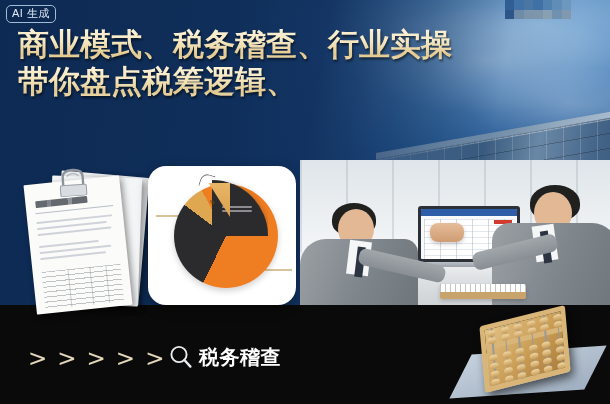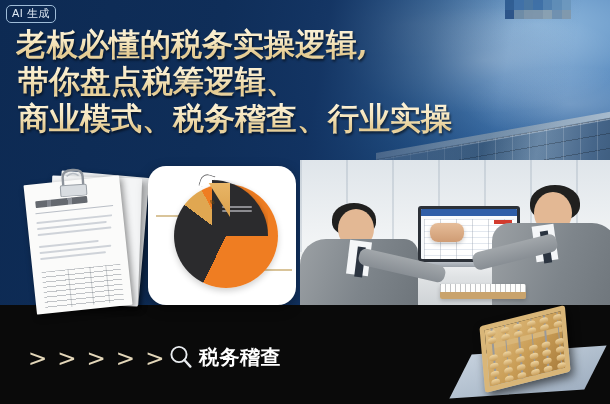--- a/index.html
+++ b/index.html
@@ -269,23 +269,22 @@
         <i style="background: rgb(125, 148, 168);"></i>
         <i style="background: rgb(126, 149, 169);"></i>
         <i style="background: rgb(138, 160, 176);"></i>
         <i style="background: rgb(111, 143, 174);"></i>
         <i style="background: rgb(129, 152, 171);"></i>
       </div>
 
     <div id="ai-badge">AI 生成</div>
 
     <div id="title">
-      <div class="ln ln1" style="background-image: linear-gradient(rgb(253, 244, 221) 0%, rgb(246, 231, 192) 42%, rgb(227, 201, 143) 78%, rgb(243, 227, 187) 100%);">老板必懂的税务实操逻辑,</div>
+      <div class="ln ln3" style="background-image: linear-gradient(rgb(253, 244, 221) 0%, rgb(246, 231, 192) 42%, rgb(227, 201, 143) 78%, rgb(243, 227, 187) 100%);">商业模式、税务稽查、行业实操</div>
       <div class="ln ln2" style="background-image: linear-gradient(rgb(253, 244, 221) 0%, rgb(246, 231, 192) 42%, rgb(227, 201, 143) 78%, rgb(243, 227, 187) 100%);">带你盘点税筹逻辑、</div>
-      <div class="ln ln3" style="background-image: linear-gradient(rgb(253, 244, 221) 0%, rgb(246, 231, 192) 42%, rgb(227, 201, 143) 78%, rgb(243, 227, 187) 100%);">商业模式、税务稽查、行业实操</div>
     </div>
   </div>
 
   <div class="collage">
 
     <div class="docs">
       <div class="doc doc-b"></div>
       <div class="doc doc-c"></div>
       <div class="doc doc-a">
         <div class="dtitle"></div>

